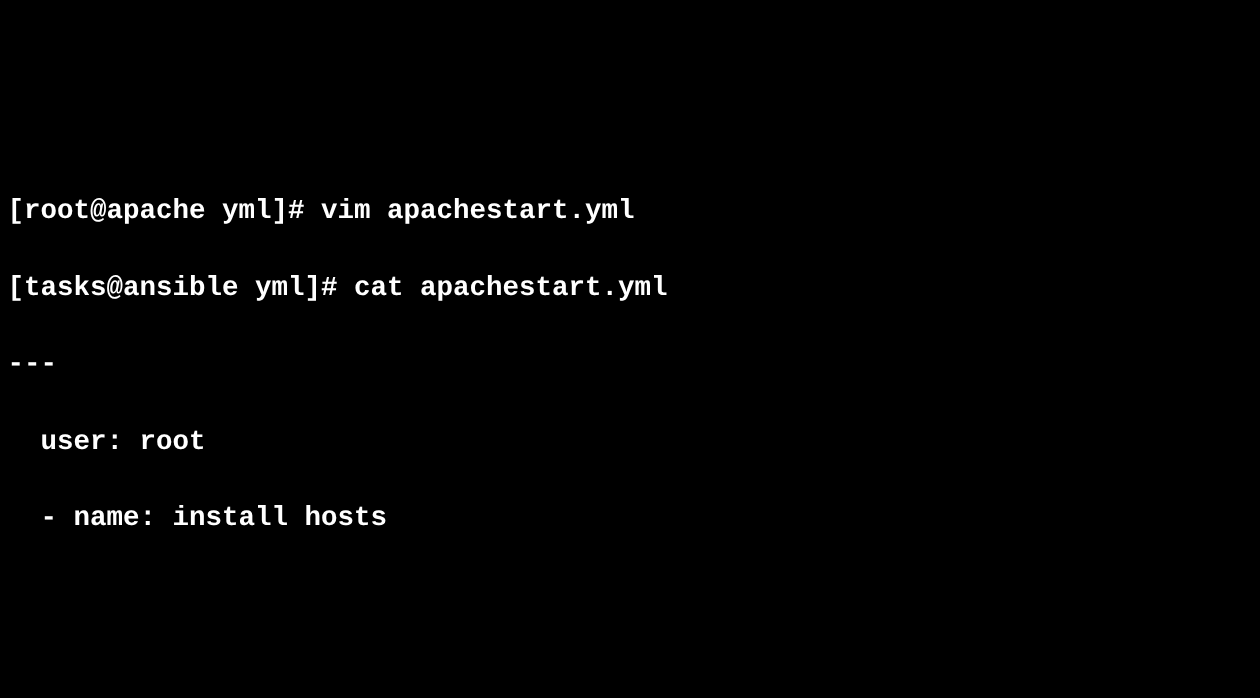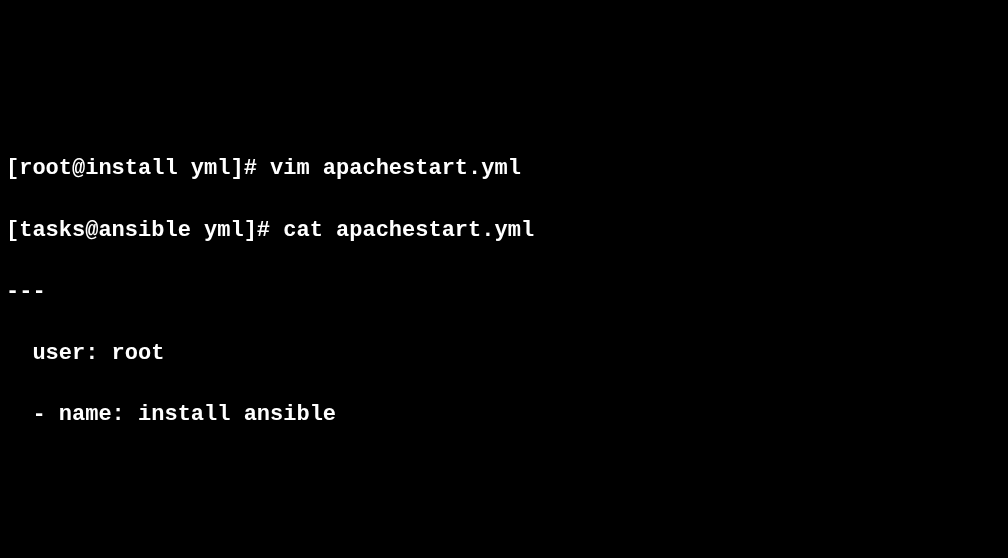--- a/index.html
+++ b/index.html
@@ -19,25 +19,25 @@
     .line {
       display: block;
     }
   </style>
 </head>
 <body>
 
 
 
 <div class="terminal">
-<span class="line">[root@install yml]# vim apachestart.yml</span>
+<span class="line">[root@apache yml]# vim apachestart.yml</span>
 <span class="line">[tasks@ansible yml]# cat apachestart.yml</span>
 <span class="line">---</span>
 <span class="line">  user: root</span>
-<span class="line">  - name: install ansible</span>
+<span class="line">  - name: install hosts</span>
 
 
 
 
 
 
 
 
 
 </div>

